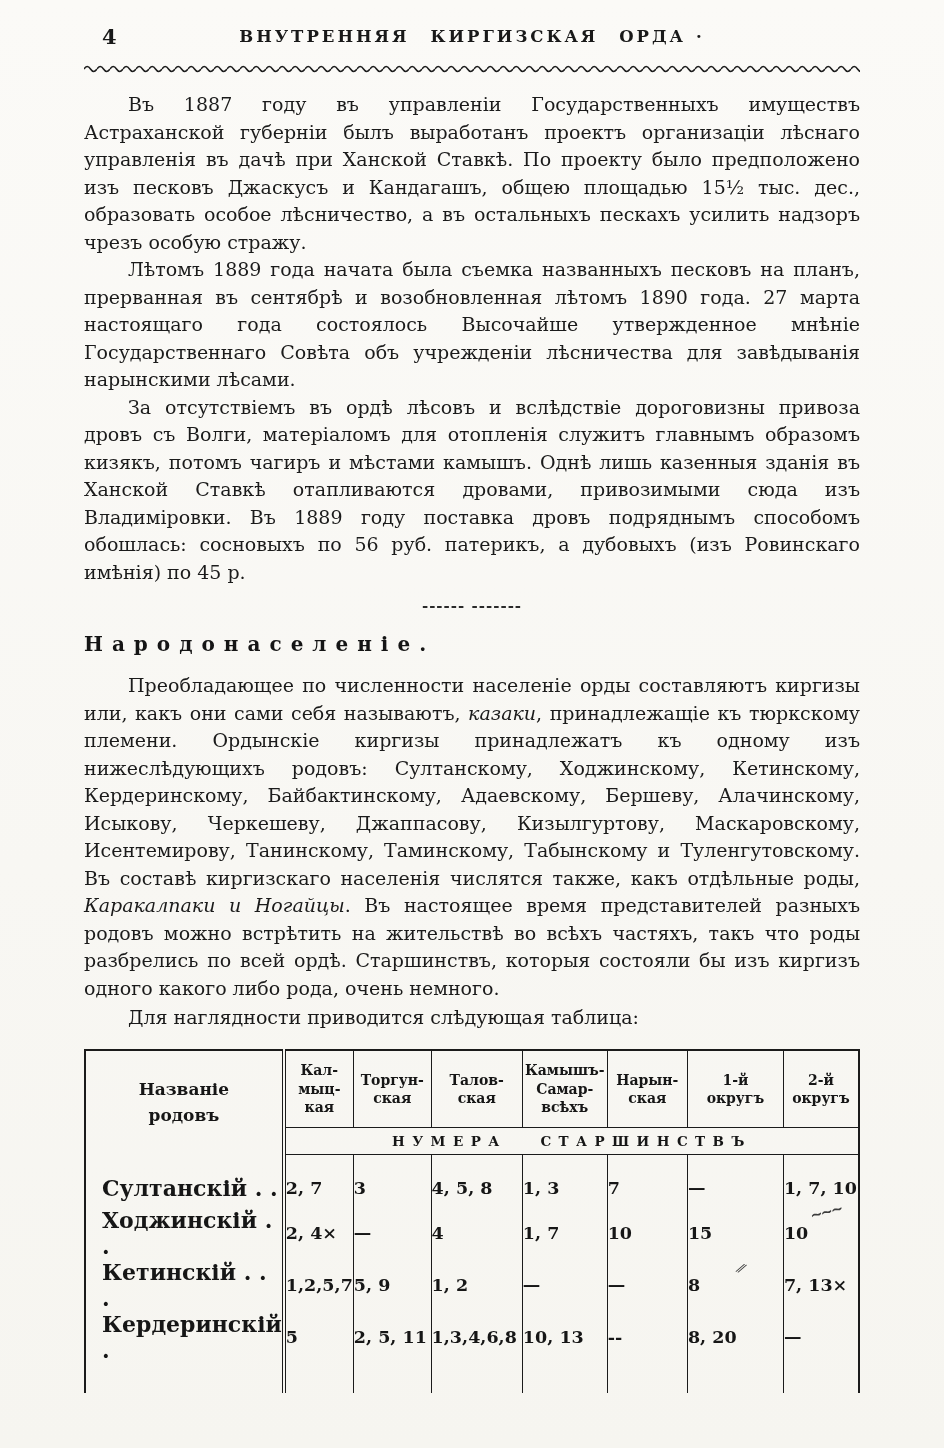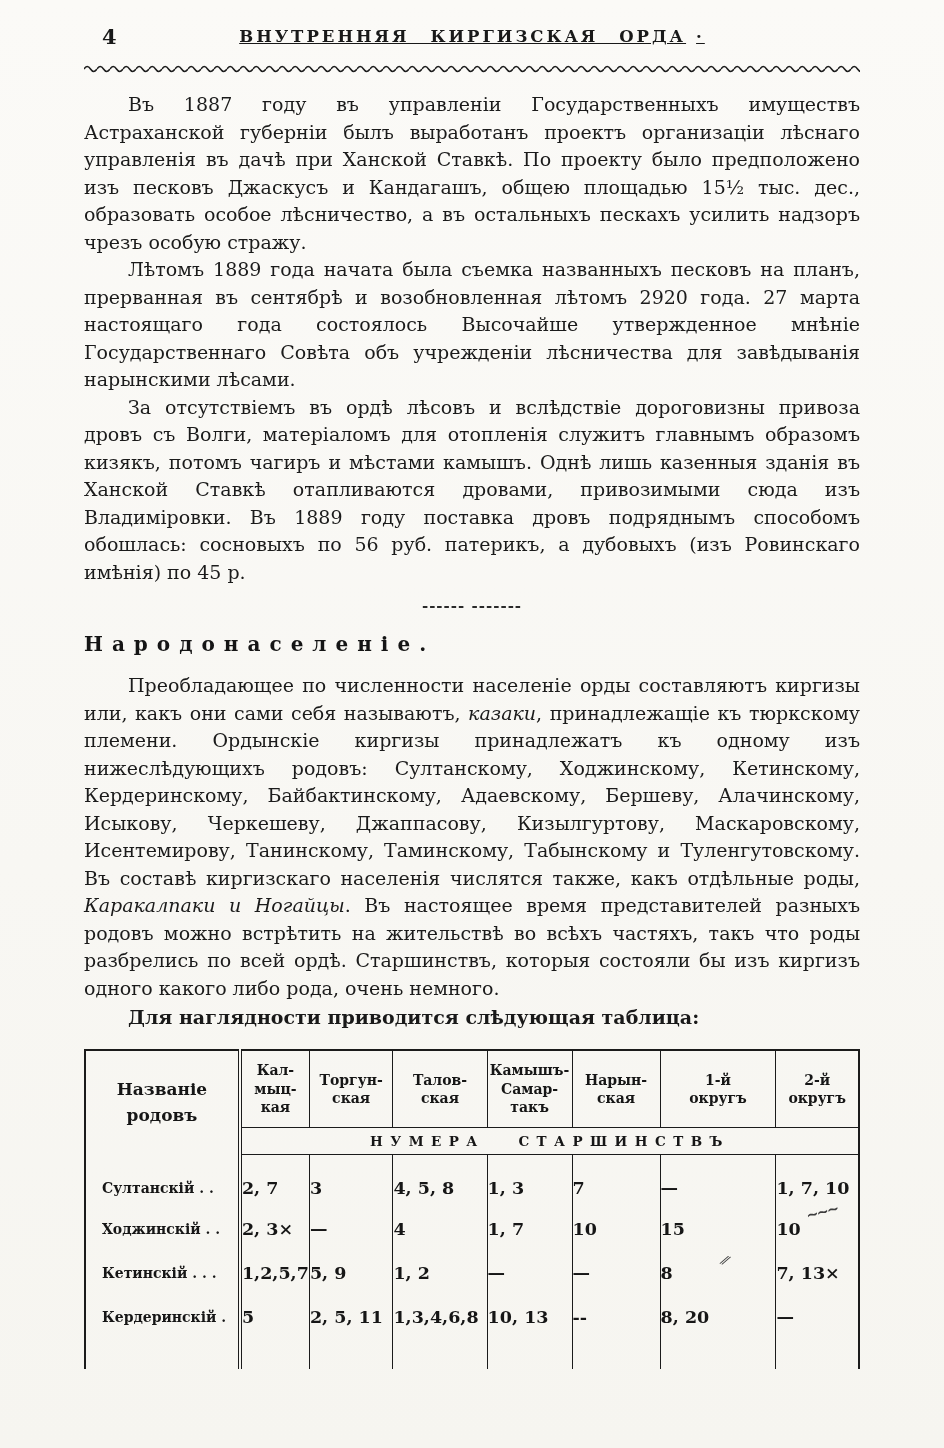--- a/index.html
+++ b/index.html
@@ -19,21 +19,21 @@
   .text-block { width: 776px; margin: 0 auto; padding-top: 24px; }
 
   
   .running-head { position: relative; height: 30px; }
   .page-num {
     position: absolute; left: 18px; top: 0;
     font-size: 21px; font-weight: bold;
   }
   .running-title {
     text-align: center; font-size: 16.5px; font-weight: bold;
-    letter-spacing: 3px; word-spacing: 12px; padding-top: 3px; text-decoration: underline;
+    letter-spacing: 3px; word-spacing: 12px; padding-top: 3px;
   }
   .title-dot { font-weight: bold; margin-left: 10px; }
   .wavy-wrap { margin-top: 5px; height: 12px; }
 
   
   p.body-par {
     margin: 0; font-size: 19px; line-height: 27.5px;
     font-weight: normal; text-align: justify; text-indent: 44px;
     color: #1b1b1b;
   }
@@ -44,21 +44,21 @@
     text-align: center; font-weight: bold; font-size: 15px;
     letter-spacing: 1px; color: #2a2a2a;
     margin: 10px 0 6px 0; line-height: 20px;
   }
   .section-heading {
     font-size: 20px; font-weight: bold;
     letter-spacing: 9px; margin: 16px 0 16px 0; color: #151515;
   }
   p.intro-line {
     margin: 2px 0 17px 0; font-size: 19px; line-height: 27.5px;
-    font-weight: bold; text-indent: 44px; text-align: left;
+    font-weight: normal; text-indent: 44px; text-align: left;
   }
 
   
   table.pop {
     width: 100%; border-collapse: collapse; margin-top: 16px;
     border: 2px solid #1b1b1b; border-bottom: none;
     color: #161616;
   }
   .pop th, .pop td { border-right: 1.6px solid #1b1b1b; padding: 0; }
   .pop .name-col {
@@ -77,21 +77,21 @@
     font-size: 13.5px; font-weight: bold; letter-spacing: 0.55em;
     word-spacing: 1.6em; text-align: center; height: 27px;
     white-space: nowrap; overflow: hidden;
   }
   .pop tbody td {
     height: 44px; vertical-align: middle; text-align: left;
     font-size: 17.5px; font-weight: bold;
   }
   .pop tbody td.rowname {
     border-right: 4px double #1b1b1b;
-    text-align: left; padding-left: 16px; font-size: 14px;
+    text-align: left; padding-left: 16px; font-size: 22px;
   }
   .pop tbody tr.firstrow td { padding-top: 14px; height: 52px; }
   .pop tbody tr.cutrow td { height: 30px; }
   td.rel { position: relative; }
   .scribble {
     position: absolute; top: -4px; left: 50%;
     transform: translateX(-35%) rotate(-14deg);
     font-size: 15px; letter-spacing: -2px; color: #3c3c3c;
   }
   .tick {
@@ -115,21 +115,21 @@
         <defs>
           <pattern id="wv" width="13" height="11" patternUnits="userSpaceOnUse">
             <path d="M0 6 Q 3.25 1 6.5 6 T 13 6" fill="none" stroke="#1c1c1c" stroke-width="1.5"></path>
           </pattern>
         </defs>
         <rect width="776" height="11" fill="url(#wv)"></rect>
       </svg>
     </div>
 
     <p class="body-par first">Въ 1887 году въ управленіи Государственныхъ имуществъ Астраханской губерніи былъ выработанъ проектъ организаціи лѣснаго управленія въ дачѣ при Ханской Ставкѣ. По проекту было предположено изъ песковъ Джаскусъ и Кандагашъ, общею площадью 15½ тыс. дес., образовать особое лѣсничество, а въ остальныхъ пескахъ усилить надзоръ чрезъ особую стражу.</p>
-    <p class="body-par">Лѣтомъ 1889 года начата была съемка названныхъ песковъ на планъ, прерванная въ сентябрѣ и возобновленная лѣтомъ 2920 года. 27 марта настоящаго года состоялось Высочайше утвержденное мнѣніе Государственнаго Совѣта объ учрежденіи лѣсничества для завѣдыванія нарынскими лѣсами.</p>
+    <p class="body-par">Лѣтомъ 1889 года начата была съемка названныхъ песковъ на планъ, прерванная въ сентябрѣ и возобновленная лѣтомъ 1890 года. 27 марта настоящаго года состоялось Высочайше утвержденное мнѣніе Государственнаго Совѣта объ учрежденіи лѣсничества для завѣдыванія нарынскими лѣсами.</p>
     <p class="body-par">За отсутствіемъ въ ордѣ лѣсовъ и вслѣдствіе дороговизны привоза дровъ съ Волги, матеріаломъ для отопленія служитъ главнымъ образомъ кизякъ, потомъ чагиръ и мѣстами камышъ. Однѣ лишь казенныя зданія въ Ханской Ставкѣ отапливаются дровами, привозимыми сюда изъ Владиміровки. Въ 1889 году поставка дровъ подряднымъ способомъ обошлась: сосновыхъ по 56 руб. патерикъ, а дубовыхъ (изъ Ровинскаго имѣнія) по 45 р.</p>
 
     <div class="rule-divider">------  -------</div>
 
     <div class="section-heading">Народонаселеніе.</div>
 
     <p class="body-par"><span>Преобладающее по численности населеніе орды составляютъ киргизы или, какъ они сами себя называютъ, </span><span class="italic">казаки</span><span>, принадлежащіе къ тюркскому племени. Ордынскіе киргизы принадлежатъ къ одному изъ нижеслѣдующихъ родовъ: Султанскому, Ходжинскому, Кетинскому, Кердеринскому, Байбактинскому, Адаевскому, Бершеву, Алачинскому, Исыкову, Черкешеву, Джаппасову, Кизылгуртову, Маскаровскому, Исентемирову, Танинскому, Таминскому, Табынскому и Туленгутовскому. Въ составѣ киргизскаго населенія числятся также, какъ отдѣльные роды, </span><span class="italic">Каракалпаки и Ногайцы</span><span>. Въ настоящее время представителей разныхъ родовъ можно встрѣтить на жительствѣ во всѣхъ частяхъ, такъ что роды разбрелись по всей ордѣ. Старшинствъ, которыя состояли бы изъ киргизъ одного какого либо рода, очень немного.</span></p>
 
     <p class="intro-line">Для наглядности приводится слѣдующая таблица:</p>
 
@@ -150,21 +150,21 @@
 родовъ</th>
           <th class="colhead">Кал-
 мыц-
 кая</th>
           <th class="colhead">Торгун-
 ская</th>
           <th class="colhead">Талов-
 ская</th>
           <th class="colhead">Камышъ-
 Самар-
-такъ</th>
+всѣхъ</th>
           <th class="colhead">Нарын-
 ская</th>
           <th class="colhead">1-й
 округъ</th>
           <th class="colhead">2-й
 округъ</th>
         </tr>
         <tr>
           <th class="subhead" colspan="7">НУМЕРА СТАРШИНСТВЪ</th>
         </tr>
@@ -175,21 +175,21 @@
           <td>2, 7</td>
           <td>3</td>
           <td>4, 5, 8</td>
           <td>1, 3</td>
           <td>7</td>
           <td>—</td>
           <td>1, 7, 10</td>
         </tr>
         <tr>
           <td class="rowname">Ходжинскій . .</td>
-          <td>2, 3×</td>
+          <td>2, 4×</td>
           <td>—</td>
           <td>4</td>
           <td>1, 7</td>
           <td>10</td>
           <td>15</td>
           <td class="rel">
             <span class="scribble">~~~</span>
             <span>10</span>
           </td>
         </tr>

